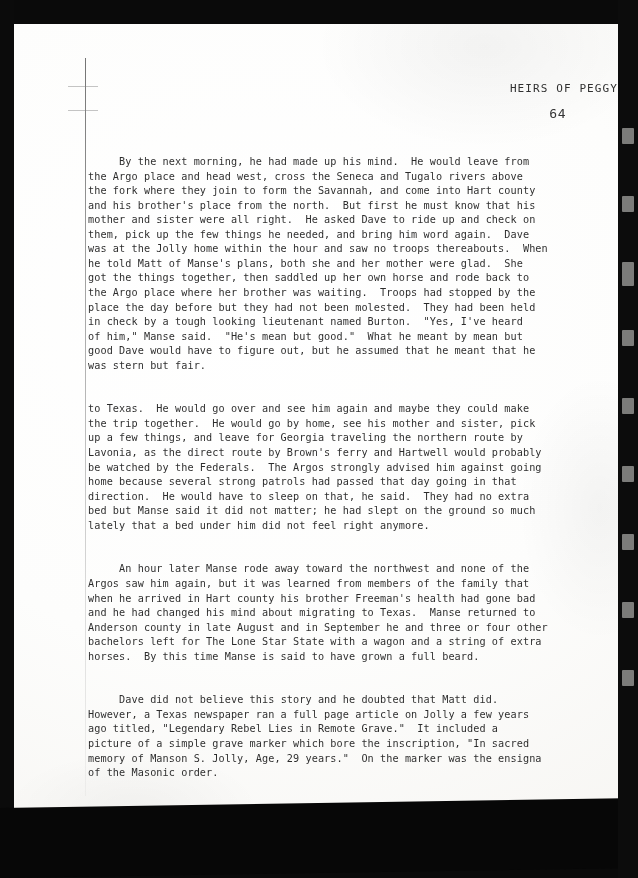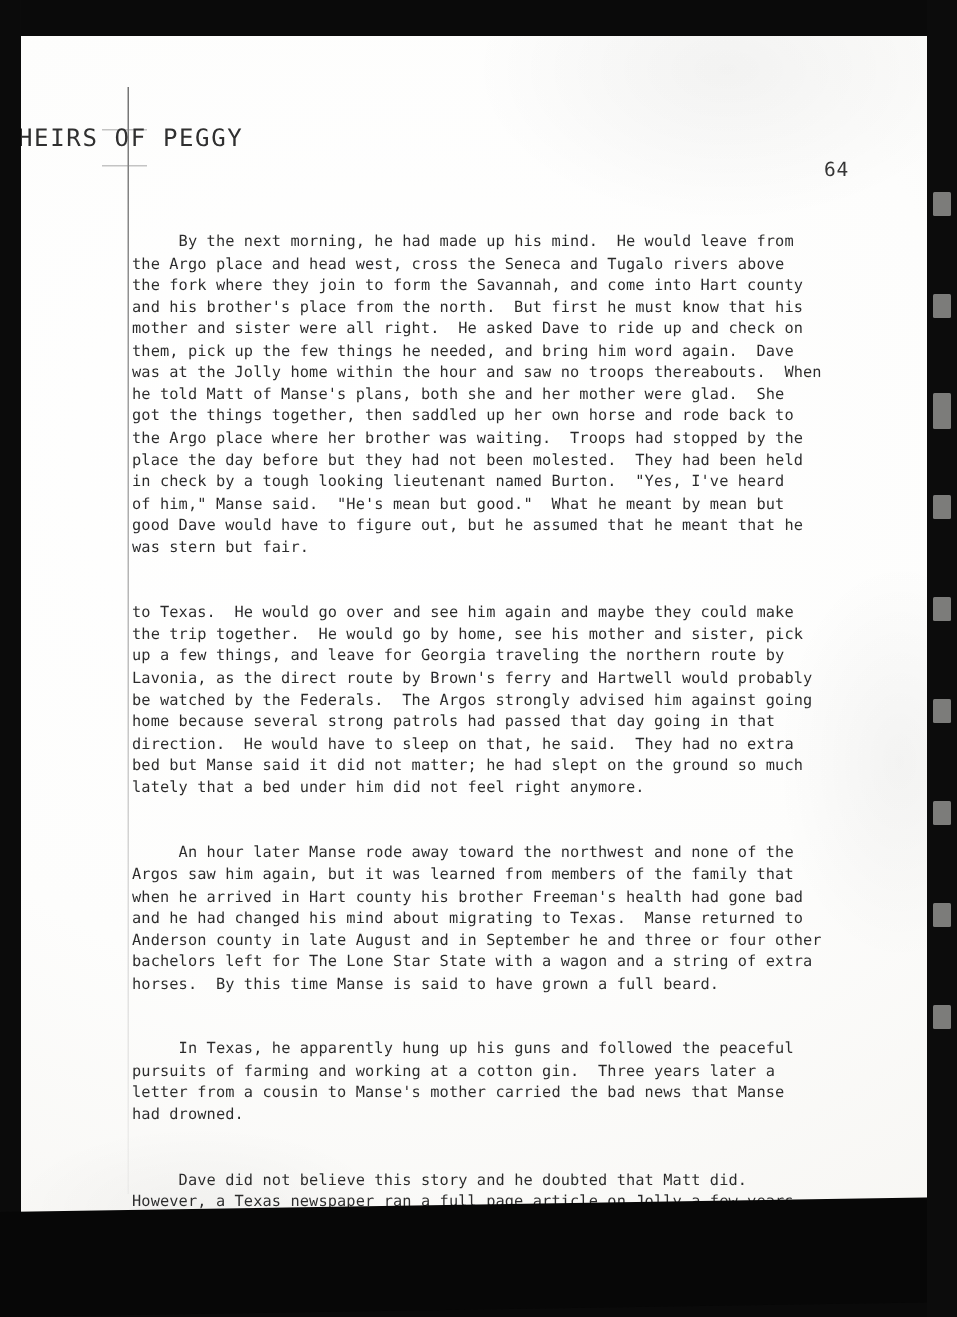--- a/index.html
+++ b/index.html
@@ -126,22 +126,22 @@
     width: 606px;
     height: 810px;
     color: #1c1c1c;
   }
 
   #running-head {
     position: absolute;
     left: 0;
     top: 60px;
     width: 606px;
-    text-align: left;
-    font-size: 16px;
+    text-align: right;
+    font-size: 11px;
     letter-spacing: 1.1px;
     color: #242424;
   }
   #page-number {
     position: absolute;
     right: 52px;
     top: 56px;
     font-size: 13px;
     letter-spacing: 0.5px;
     color: #2a2a2a;
@@ -217,24 +217,20 @@
 direction.  He would have to sleep on that, he said.  They had no extra
 bed but Manse said it did not matter; he had slept on the ground so much
 lately that a bed under him did not feel right anymore.</p>
         <p class="para">     An hour later Manse rode away toward the northwest and none of the
 Argos saw him again, but it was learned from members of the family that
 when he arrived in Hart county his brother Freeman's health had gone bad
 and he had changed his mind about migrating to Texas.  Manse returned to
 Anderson county in late August and in September he and three or four other
 bachelors left for The Lone Star State with a wagon and a string of extra
 horses.  By this time Manse is said to have grown a full beard.</p>
-        <p class="para">     In Texas, he apparently hung up his guns and followed the peaceful
-pursuits of farming and working at a cotton gin.  Three years later a
-letter from a cousin to Manse's mother carried the bad news that Manse
-had drowned.</p>
         <p class="para">     Dave did not believe this story and he doubted that Matt did.
 However, a Texas newspaper ran a full page article on Jolly a few years
 ago titled, "Legendary Rebel Lies in Remote Grave."  It included a
 picture of a simple grave marker which bore the inscription, "In sacred
 memory of Manson S. Jolly, Age, 29 years."  On the marker was the ensigna
 of the Masonic order.</p>
         
         
       </div>
 

